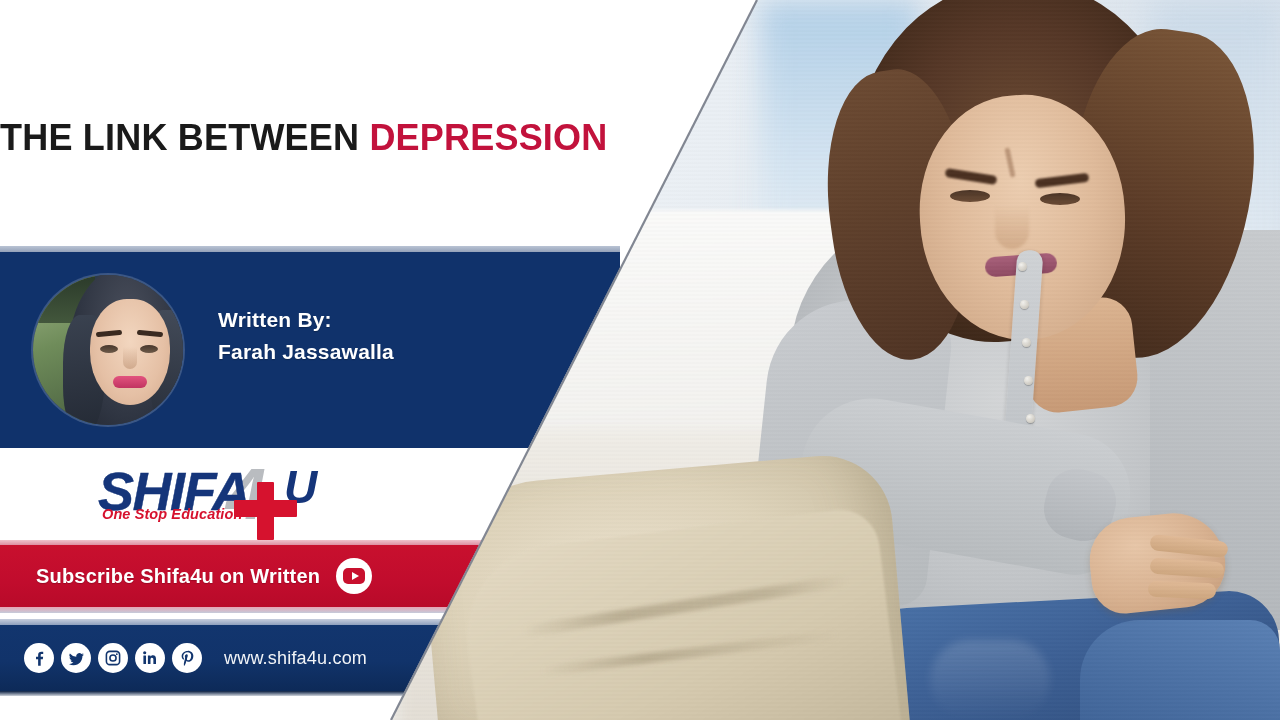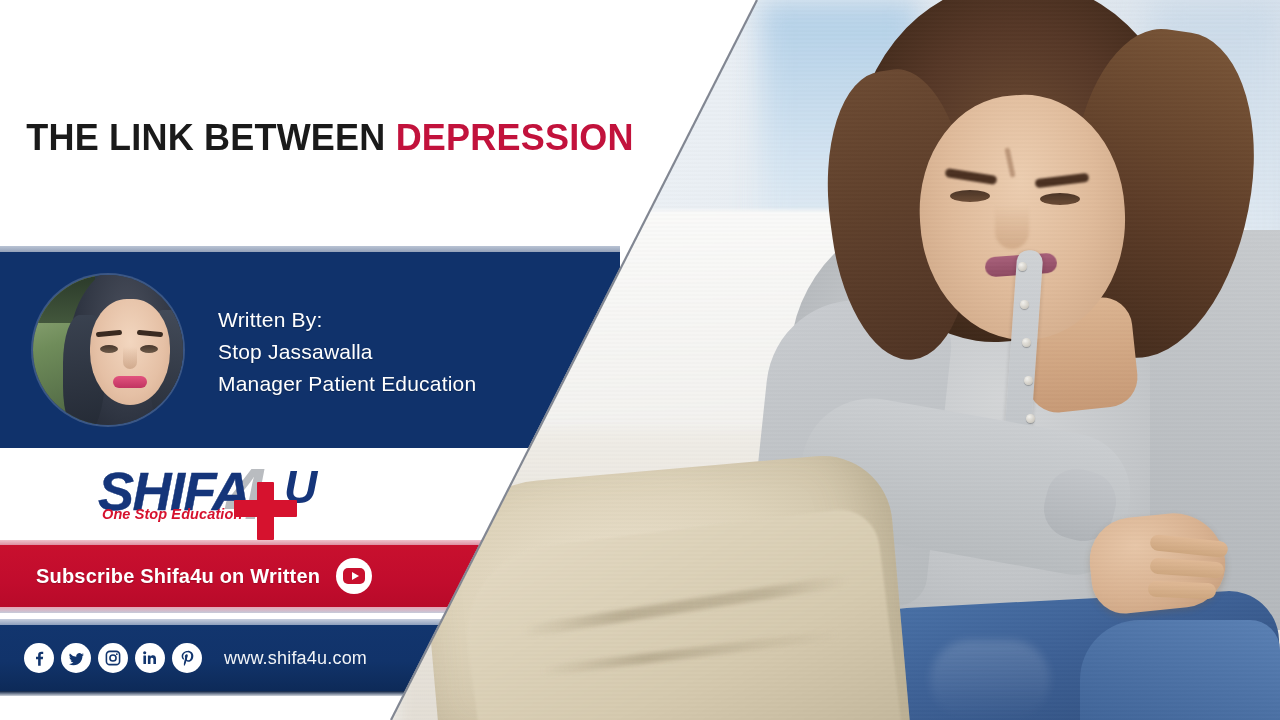--- a/index.html
+++ b/index.html
@@ -174,21 +174,21 @@
 
   
   .left-panel{
     position:absolute;left:0;top:0;width:780px;height:720px;
     -webkit-clip-path:polygon(0 0, 756px 0, 390px 720px, 0 720px);
     clip-path:polygon(0 0, 756px 0, 390px 720px, 0 720px);
     background:#ffffff;
   }
 
   
-  .title-block{position:absolute;left:0;top:112px;width:660px;text-align:center;}
+  .title-block{position:absolute;left:0;top:112px;width:660px;text-align:left;}
   .title-line{
     font-size:36px;font-weight:700;letter-spacing:.2px;color:#1a1a1a;
     line-height:1.42;white-space:nowrap;
   }
   .hl{color:#C2123C;}
 
   
   .author-band{
     position:absolute;left:0;top:252px;width:620px;height:196px;
     background:#10326B;
@@ -219,21 +219,21 @@
     border-radius:46% 46% 50% 50%;}
   .av-brow{position:absolute;height:5px;border-radius:4px;background:#3a2a20;}
   .av-eye{position:absolute;width:18px;height:8px;border-radius:50%;
     background:linear-gradient(180deg,#47372c 0%,#6d5a49 100%);}
   .av-lip{position:absolute;left:80px;top:101px;width:34px;height:12px;border-radius:8px;
     background:linear-gradient(180deg,#e2537e 0%,#c13461 100%);}
   .av-nose{position:absolute;left:90px;top:72px;width:14px;height:22px;border-radius:0 0 8px 8px;
     background:linear-gradient(180deg,rgba(200,160,130,0),rgba(190,148,118,.6));}
 
   .author-text{position:absolute;left:218px;top:52px;color:#ffffff;}
-  .author-text div{font-size:21px;line-height:1.52;font-weight:400;letter-spacing:.2px;
+  .author-text div{font-size:21px;line-height:1.52;font-weight:700;letter-spacing:.2px;
     text-shadow:0 1px 1px rgba(0,0,0,.25);}
 
   
   .logo-strip{position:absolute;left:0;top:448px;width:620px;height:92px;background:#ffffff;}
   .logo{position:absolute;left:98px;top:8px;width:240px;height:74px;}
   .logo-4{
     position:absolute;left:128px;top:2px;font-size:72px;font-weight:800;font-style:italic;
     color:#b9bcc0;line-height:1;letter-spacing:-2px;
   }
   .logo-word{
@@ -361,22 +361,21 @@
         <div class="av-brow" style="left:63px;top:56px;width:26px;transform:rotate(-5deg);"></div>
         <div class="av-brow" style="left:104px;top:56px;width:26px;transform:rotate(5deg);"></div>
         <div class="av-eye" style="left:67px;top:70px;"></div>
         <div class="av-eye" style="left:107px;top:70px;"></div>
         <div class="av-nose"></div>
         <div class="av-lip"></div>
       </div>
 
       <div class="author-text">
         <div>Written By:</div>
-        <div>Stop Jassawalla</div>
-        <div>Manager Patient Education</div>
+        <div>Farah Jassawalla</div>
       </div>
     </div>
 
     <div class="logo-strip">
       <div class="logo">
         <div class="logo-4">4</div>
         <div class="logo-word">SHIFA</div>
         <div class="logo-u">U</div>
         <div class="logo-cross-v"></div>
         <div class="logo-cross-h"></div>

